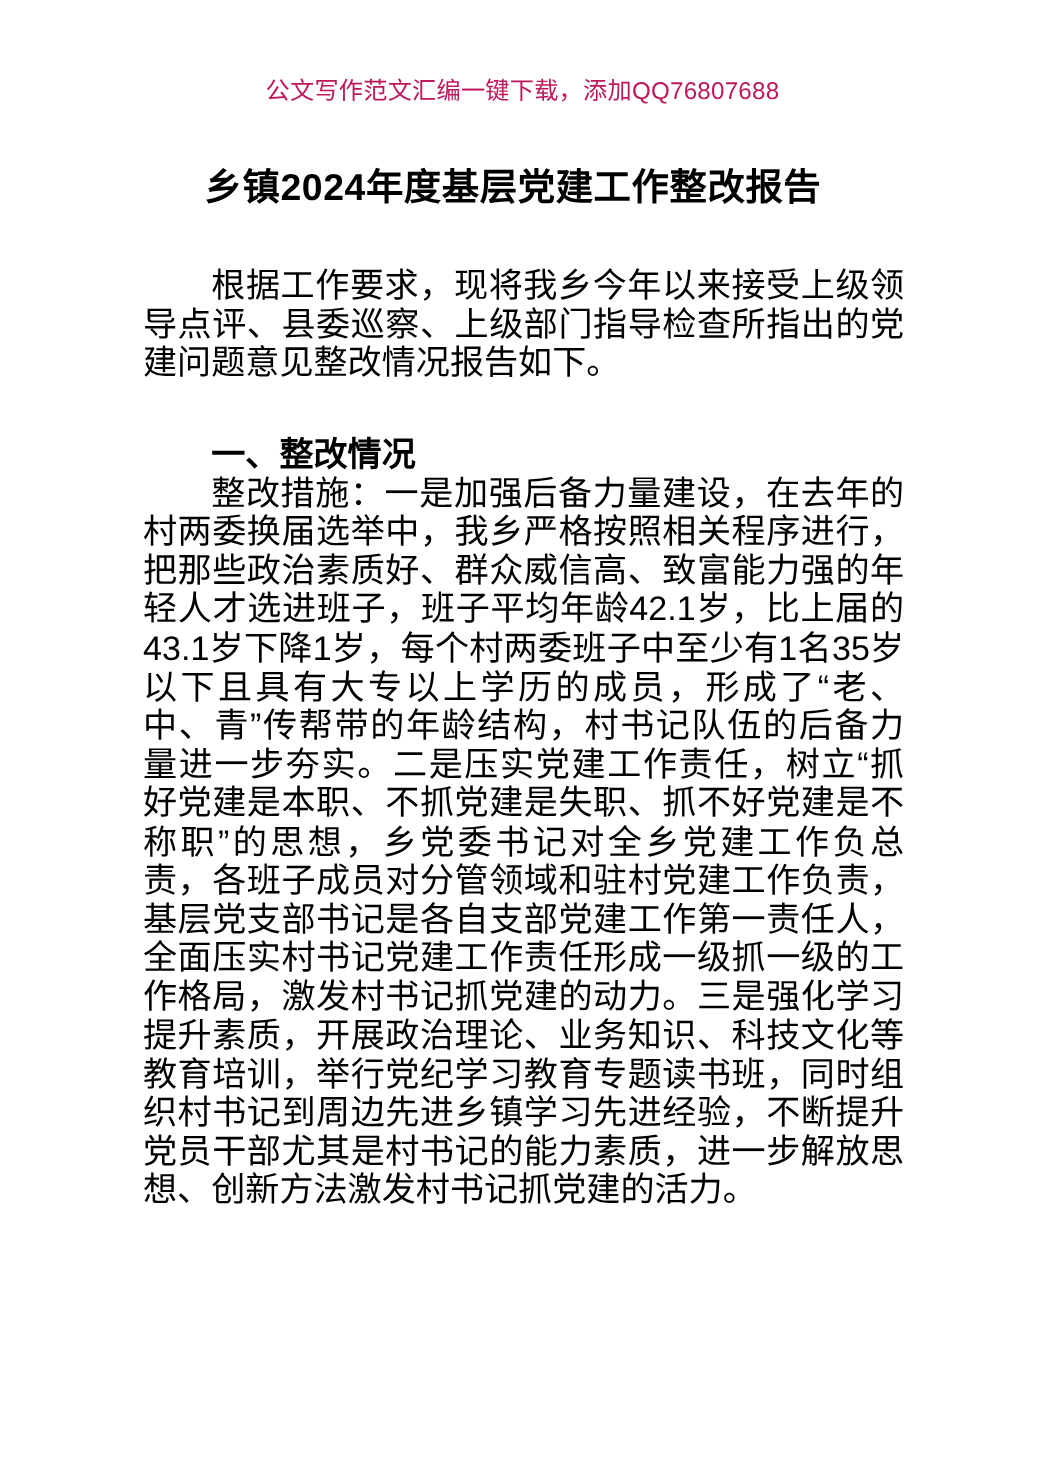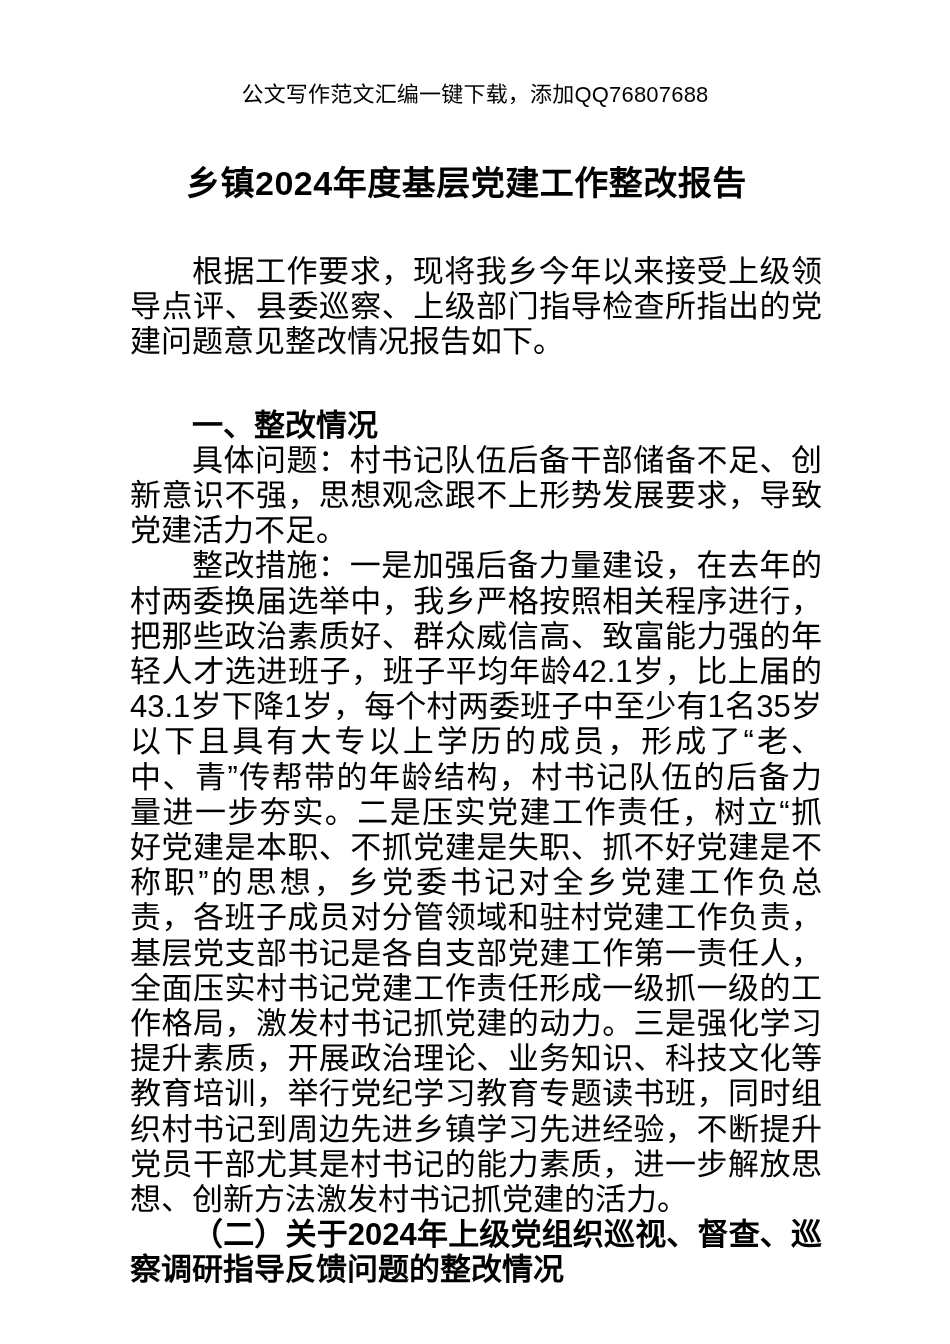--- a/index.html
+++ b/index.html
@@ -20,36 +20,36 @@
     height: 1344px;
     margin: 0 auto;
     background: #ffffff;
     overflow: hidden;
     box-sizing: border-box;
   }
 
   
   .watermark-header {
     position: absolute;
-    top: 80px;
+    top: 68px;
     left: 0;
     width: 950px;
     text-align: center;
-    color: #000000;
+    color: #be185d;
     font-size: 22px;
     line-height: 30px;
     letter-spacing: 0.2px;
     white-space: nowrap;
     font-weight: 400;
   }
 
   
   .doc-body {
     position: absolute;
-    top: 160px;
+    top: 148px;
     left: 130px;
     width: 692px;
   }
 
   .doc-title {
     font-size: 34px;
     line-height: 46px;
     font-weight: 700;
     text-align: left;
     margin: 0 0 0 56px;
@@ -92,21 +92,19 @@
 
     <h1 class="doc-title">乡镇2024年度基层党建工作整改报告</h1>
 
     <div class="spacer-after-title"></div>
 
     <p class="para">根据工作要求，现将我乡今年以来接受上级领导点评、县委巡察、上级部门指导检查所指出的党建问题意见整改情况报告如下。</p>
 
     <p class="para heading-1">一、整改情况</p>
 
 
-    <p class="para">具体问题：村书记队伍后备干部储备不足、创新意识不强，思想观念跟不上形势发展要求，导致党建活力不足。</p>
 
     <p class="para">整改措施：一是加强后备力量建设，在去年的村两委换届选举中，我乡严格按照相关程序进行，把那些政治素质好、群众威信高、致富能力强的年轻人才选进班子，班子平均年龄42.1岁，比上届的43.1岁下降1岁，每个村两委班子中至少有1名35岁以下且具有大专以上学历的成员，形成了“老、中、青”传帮带的年龄结构，村书记队伍的后备力量进一步夯实。二是压实党建工作责任，树立“抓好党建是本职、不抓党建是失职、抓不好党建是不称职”的思想，乡党委书记对全乡党建工作负总责，各班子成员对分管领域和驻村党建工作负责，基层党支部书记是各自支部党建工作第一责任人，全面压实村书记党建工作责任形成一级抓一级的工作格局，激发村书记抓党建的动力。三是强化学习提升素质，开展政治理论、业务知识、科技文化等教育培训，举行党纪学习教育专题读书班，同时组织村书记到周边先进乡镇学习先进经验，不断提升党员干部尤其是村书记的能力素质，进一步解放思想、创新方法激发村书记抓党建的活力。</p>
 
-    <p class="para heading-2">（二）关于2024年上级党组织巡视、督查、巡察调研指导反馈问题的整改情况</p>
 
   </div>
 
 </div>
 
 </body></html>

